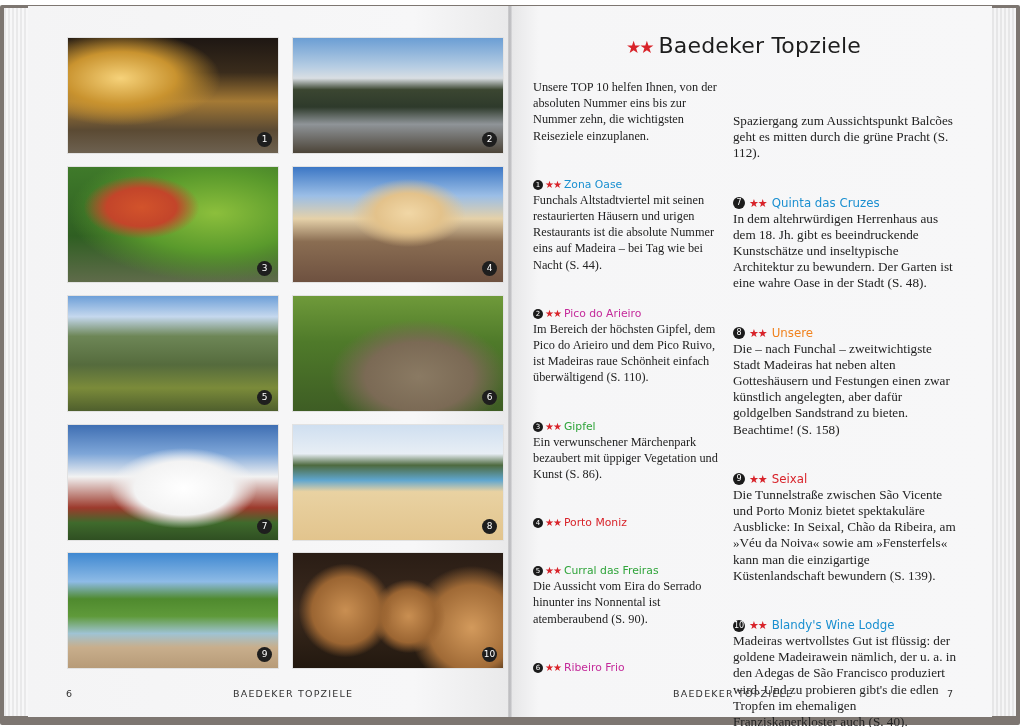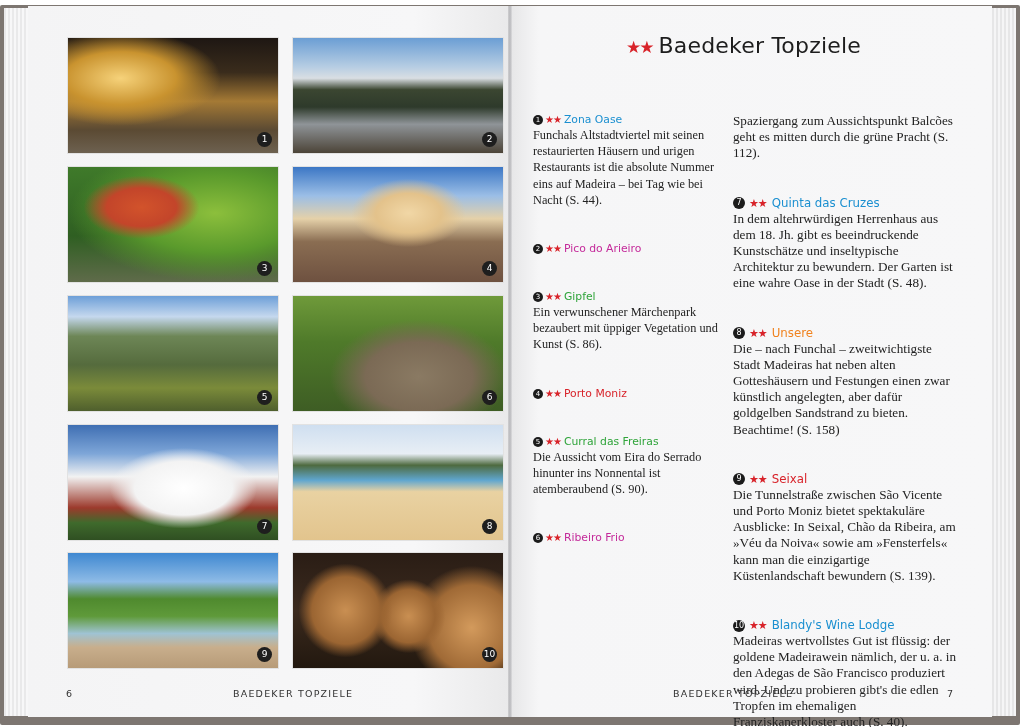--- a/index.html
+++ b/index.html
@@ -145,36 +145,38 @@
 <div class="footer" style="left:233px;">BAEDEKER TOPZIELE</div>
 
 <div class="page page-right"></div>
 <div class="gutter"></div>
 
 <div class="title">
   <span class="stars">★★</span><span>Baedeker Topziele</span>
 </div>
 
 <div class="col col-left">
+  <div class="intro">Unsere TOP 10 helfen Ihnen, von der absoluten Nummer eins bis zur Nummer zehn, die wichtigsten Reiseziele einzuplanen.</div>
 
   <div class="entry">
     <div class="entry-head">
       <span class="num">1</span>
       <span class="estars">★★</span>
       <span style="color:#1a8fd0">Zona Oase</span>
     </div>
     <span class="body-text">Funchals Altstadtviertel mit seinen restaurierten Häusern und urigen Restaurants ist die absolute Nummer eins auf Madeira – bei Tag wie bei Nacht (S. 44).</span>
   </div>
 
   <div class="entry">
     <div class="entry-head">
       <span class="num">2</span>
       <span class="estars">★★</span>
       <span style="color:#c42a9a">Pico do Arieiro</span>
     </div>
+    <span class="body-text">Im Bereich der höchsten Gipfel, dem Pico do Arieiro und dem Pico Ruivo, ist Madeiras raue Schönheit einfach überwältigend (S. 110).</span>
   </div>
 
   <div class="entry">
     <div class="entry-head">
       <span class="num">3</span>
       <span class="estars">★★</span>
       <span style="color:#2fa43a">Gipfel</span>
     </div>
     <span class="body-text">Ein verwunschener Märchenpark bezaubert mit üppiger Vegetation und Kunst (S. 86).</span>
   </div>

